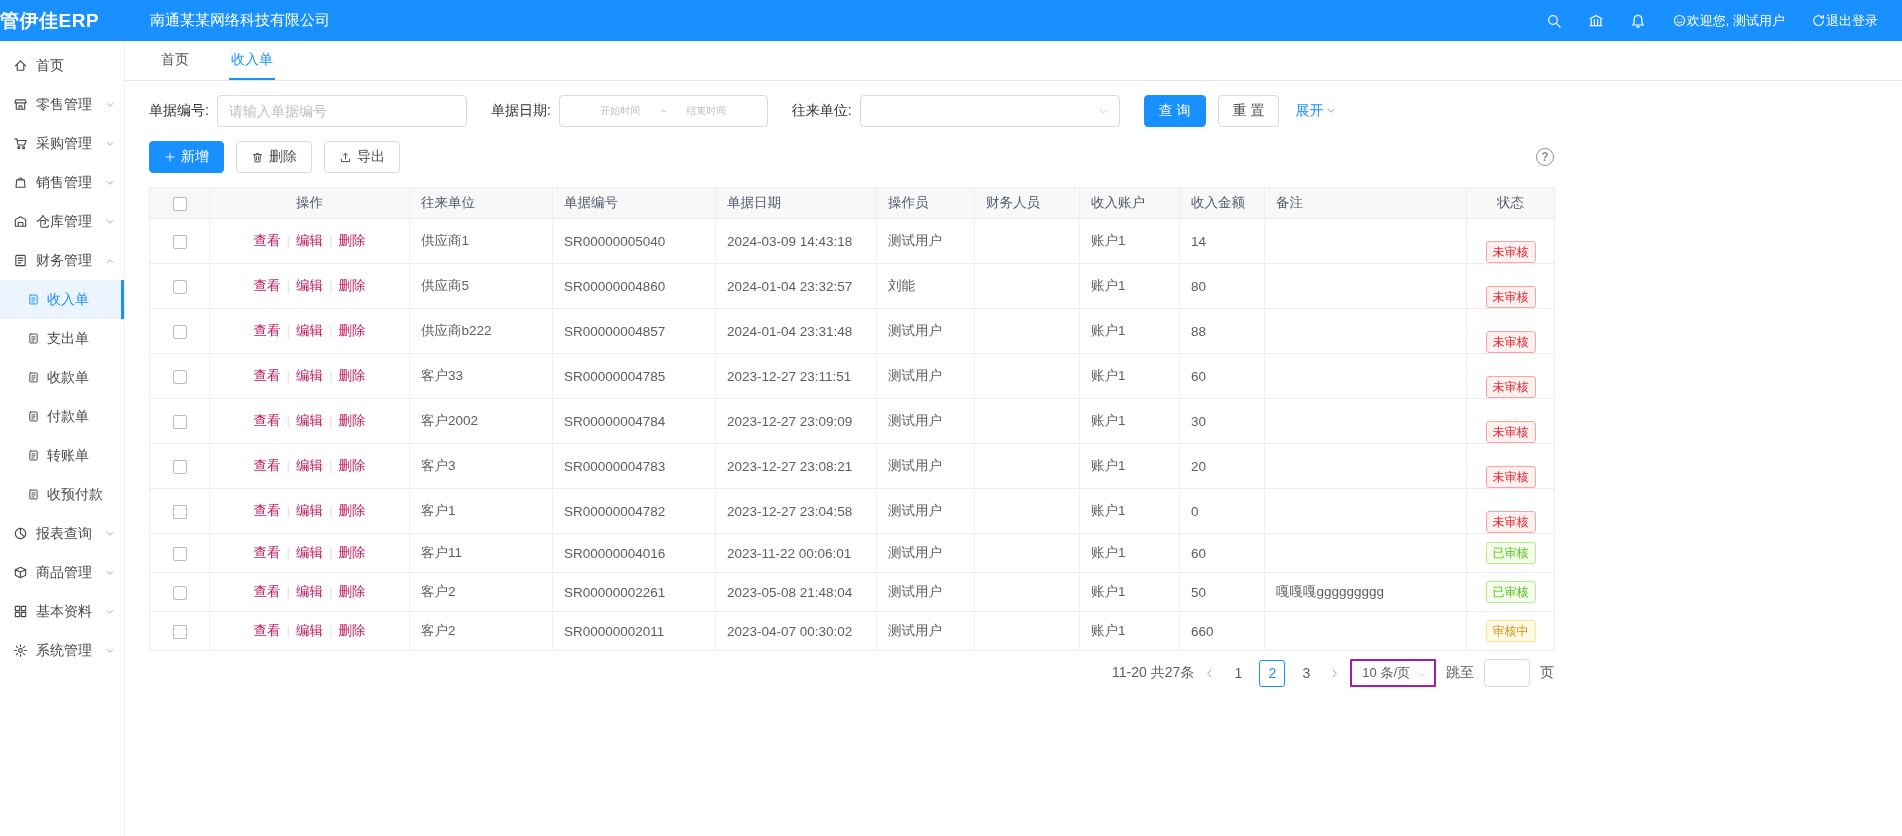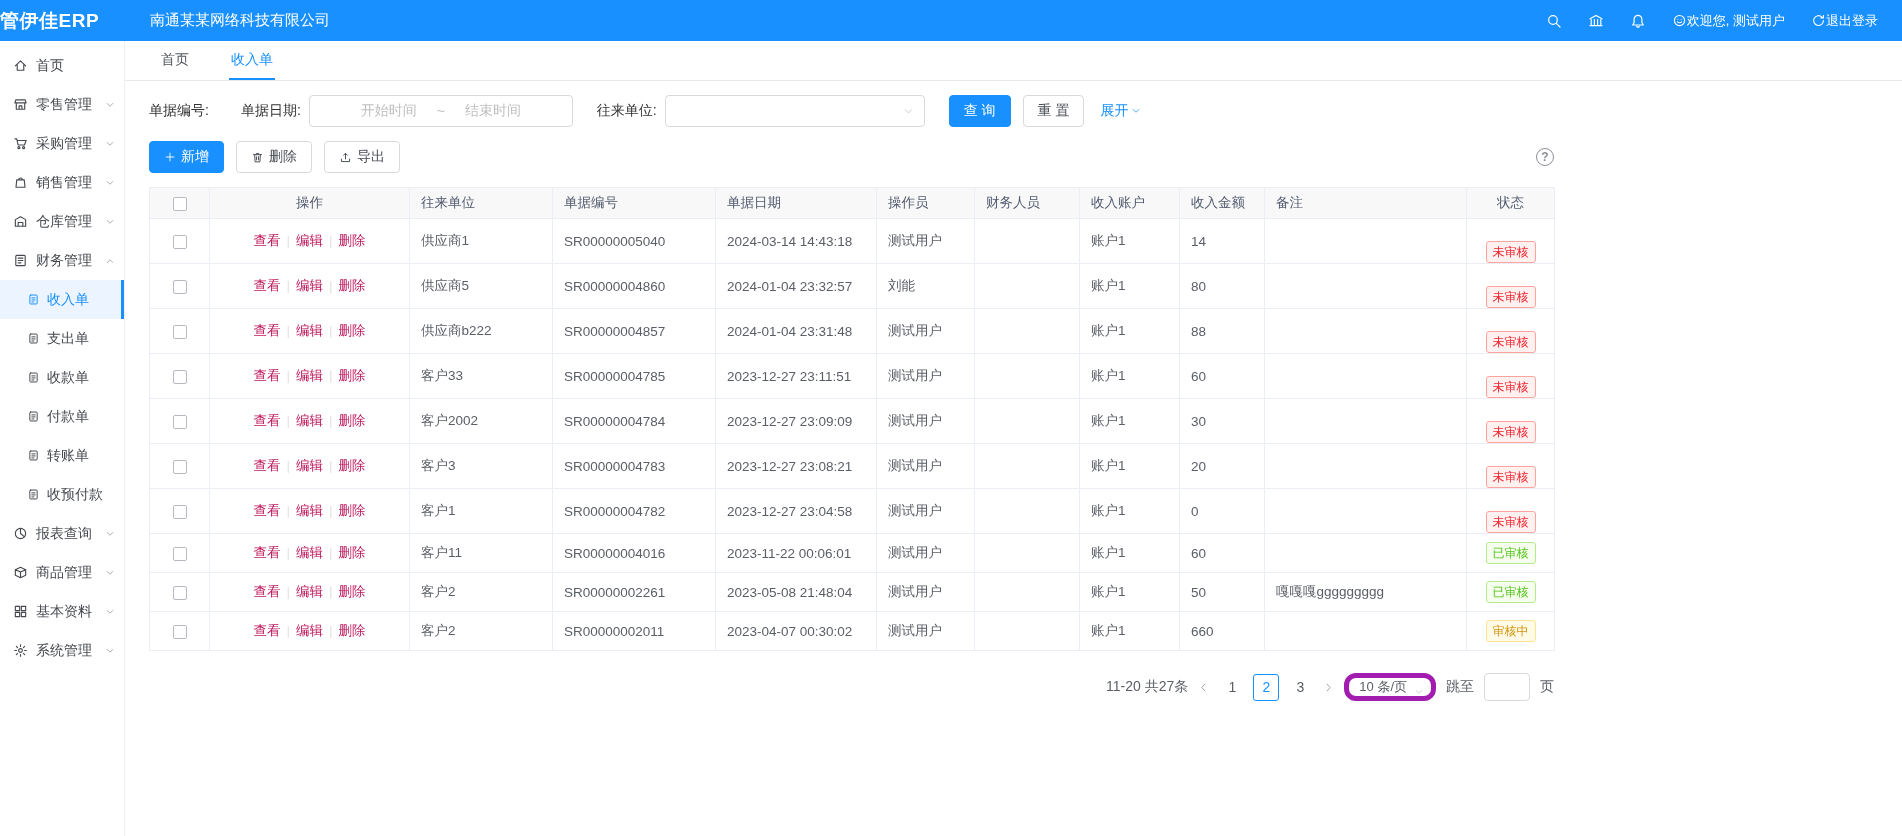--- a/index.html
+++ b/index.html
@@ -31,21 +31,21 @@
   .tab.active { color:#1890ff; border-bottom-color:#1890ff; }
 
   .content { padding:14px 24px 0; }
 
   
   .filter-row { display:flex; align-items:center; font-size:14px; color:#333; }
   .flabel { margin-right:8px; white-space:nowrap; }
   .ml24 { margin-left:24px; } .ml12 { margin-left:12px; }
   .finput { width:250px; height:32px; border:1px solid #d9d9d9; border-radius:4px; padding:0 11px; font-size:14px; color:#333; outline:none; font-family:inherit; }
   .finput::placeholder { color:#bfbfbf; }
-  .daterange { width:264px; height:32px; border:1px solid #d9d9d9; border-radius:4px; display:flex; align-items:center; justify-content:center; gap:20px; color:#bfbfbf; font-size:14px; cursor:text; }
+  .daterange { width:209px; height:32px; border:1px solid #d9d9d9; border-radius:4px; display:flex; align-items:center; justify-content:center; gap:20px; color:#bfbfbf; font-size:10px; cursor:text; }
   .fselect { width:260px; height:32px; border:1px solid #d9d9d9; border-radius:4px; position:relative; cursor:pointer; background:#fff; }
   .sel-arr { position:absolute; right:10px; top:10px; color:#bfbfbf; display:flex; }
   .btn { height:32px; border:1px solid #d9d9d9; background:#fff; border-radius:4px; padding:12px 14px; font-size:14px; color:#4a4f55; display:inline-flex; align-items:center; gap:5px; cursor:pointer; font-family:inherit; white-space:nowrap; }
   .btn.primary { background:#1890ff; border-color:#1890ff; color:#fff; }
   .expand { margin-left:16px; color:#1890ff; display:inline-flex; align-items:center; gap:3px; cursor:pointer; font-size:14px; }
 
   
   .toolbar { display:flex; align-items:center; gap:12px; margin-top:14px; width:1405px; }
   .help-icon { margin-left:auto; width:18px; height:18px; border-radius:50%; border:1.5px solid #8c9096; color:#8c9096; font-size:12px; display:flex; align-items:center; justify-content:center; font-weight:bold; cursor:pointer; }
 
@@ -56,26 +56,26 @@
   .grid .center { text-align:center; padding:0; }
   .checkbox { display:inline-block; width:14px; height:14px; border:1px solid #b8bcc2; border-radius:2px; background:#fff; vertical-align:middle; cursor:pointer; }
   .lnk { color:#be185d; cursor:pointer; text-decoration:none; }
   .sep { color:#dfe3e8; margin:0 6px; }
   .badge { display:inline-block; font-size:12px; line-height:1; padding:4px 6px; border-radius:3px; border:1px solid; }
   .badge.red    { color:#f5222d; background:#fff1f0; border-color:#ffa39e;margin-top:22px; }
   .badge.green  { color:#52c41a; background:#f6ffed; border-color:#b7eb8f; }
   .badge.orange { color:#d4930f; background:#fffbe6; border-color:#ffe58f; }
 
   
-  .pager { width:1405px; display:flex; align-items:center; justify-content:flex-end; gap:10px; margin-top:22px; font-size:14px; color:#5a5e66; }
+  .pager { width:1405px; display:flex; align-items:center; justify-content:flex-end; gap:10px; margin-top:8px; font-size:14px; color:#5a5e66; }
   .pages { display:inline-flex; gap:8px; }
   .page { min-width:26px; height:27px; display:inline-flex; align-items:center; justify-content:center; border-radius:3px; cursor:pointer; color:#5a5e66; }
   .page.current { border:1px solid #1890ff; color:#1890ff; }
   .nav { color:#8a9099; display:flex; align-items:center; cursor:pointer; }
-  .psize { height:28px; border:5px solid #a21caf; border-radius:12px; padding:0 24px 0 10px; display:inline-flex; align-items:center; position:relative; font-size:13px; cursor:pointer; background:#fff; }
+  .psize { height:28px; border:2px solid #a21caf; border-radius:1px; padding:0 24px 0 10px; display:inline-flex; align-items:center; position:relative; font-size:13px; cursor:pointer; background:#fff; }
   .sel-arr2 { position:absolute; right:7px; top:9px; color:#bfbfbf; display:flex; }
   .jump-input { width:46px; height:28px; border:1px solid #d9d9d9; border-radius:4px; outline:none; padding:0 6px; font-family:inherit; font-size:13px; }
 
   svg.ic { fill:none; stroke:currentColor; stroke-width:1.2; stroke-linecap:round; stroke-linejoin:round; flex:0 0 auto; }
 </style>
 </head>
 <body>
 
 <div class="app">
 
@@ -285,20 +285,21 @@
 
       <div class="tabbar">
           <div class="tab">首页</div>
           <div class="tab active">收入单</div>
         </div>
 
       <div class="content">
 
         <div class="filter-row">
           <label class="flabel">单据编号:</label>
+          <input class="finput" placeholder="请输入单据编号" style="">
           <label class="flabel ml24">单据日期:</label>
           <div class="daterange">
             <span>开始时间</span>
             <span>~</span>
             <span>结束时间</span>
           </div>
           <label class="flabel ml24">往来单位:</label>
           <div class="fselect">
             <span class="sel-arr">
                 <svg class="ic" width="11" height="11" viewBox="0 0 16 16">
@@ -376,21 +377,21 @@
                 <th>备注</th>
                 <th class="center">状态</th>
               </tr>
           </thead>
           <tbody>
               <tr>
                 <td class="center"><span class="checkbox"></span></td>
                 <td class="center"><a class="lnk">查看</a><span class="sep">|</span><a class="lnk">编辑</a><span class="sep">|</span><a class="lnk">删除</a></td>
                 <td>供应商1</td>
                 <td>SR00000005040</td>
-                <td>2024-03-14 14:43:18</td>
+                <td>2024-03-09 14:43:18</td>
                 <td>测试用户</td>
                 <td></td>
                 <td>账户1</td>
                 <td>14</td>
                 <td></td>
                 <td class="center"><span class="badge red">未审核</span></td>
               </tr>
               <tr>
                 <td class="center"><span class="checkbox"></span></td>
                 <td class="center"><a class="lnk">查看</a><span class="sep">|</span><a class="lnk">编辑</a><span class="sep">|</span><a class="lnk">删除</a></td>

